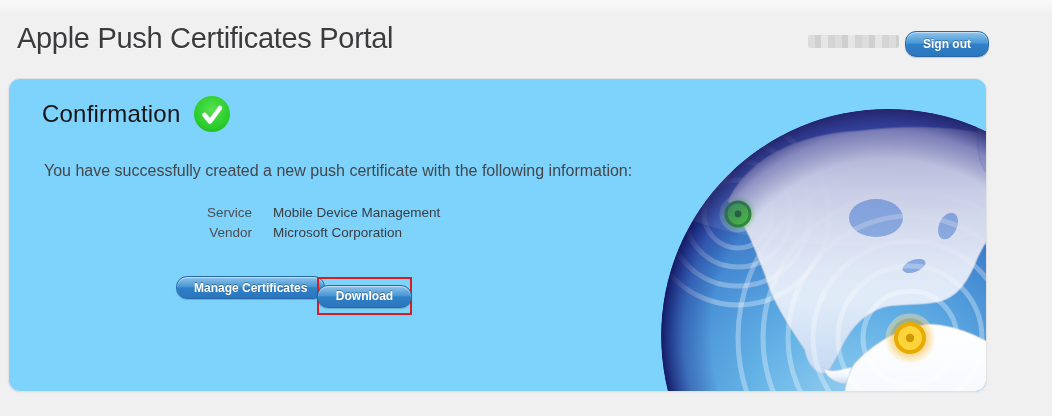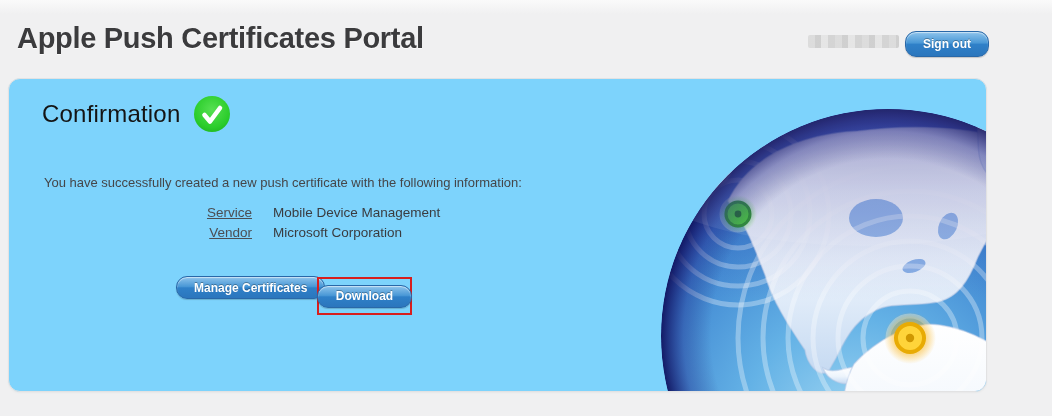--- a/index.html
+++ b/index.html
@@ -8,21 +8,21 @@
     font-family:"Liberation Sans", sans-serif;
     background:linear-gradient(180deg,#fafafa 0,#f0f0f1 14px);
     position:relative; overflow:hidden;
     -webkit-font-smoothing:antialiased;
   }
 
   
   .header { position:absolute; left:0; top:0; width:1052px; height:78px; }
   .page-title {
     position:absolute; left:17px; top:22px;
-    font-size:29px; font-weight:700; letter-spacing:-0.3px;
+    font-size:29px; font-weight:400; letter-spacing:-0.3px;
     color:#3b3b3d; text-shadow:0 1px 0 rgba(255,255,255,.7);
   }
   .redacted {
     position:absolute; left:808px; top:35px; width:91px; height:13px;
     background:repeating-linear-gradient(90deg,#dadada 0 7px,#cccccc 7px 13px,#e4e4e4 13px 20px,#d1d1d1 20px 27px);
     border-radius:2px; opacity:.9;
   }
   .pill-btn {
     display:inline-flex; align-items:center; justify-content:center;
     height:26px; padding:0 17px; border-radius:11px;
@@ -39,28 +39,28 @@
   .panel {
     position:absolute; left:8px; top:78px; width:979px; height:314px;
     background:#7dd3fc; border:1px solid #e2e2e3; border-radius:12px;
     box-shadow:0 1px 2px rgba(0,0,0,.04);
     overflow:hidden;
   }
   .heading-row { position:absolute; left:33px; top:17px; display:flex; align-items:center; gap:14px; }
   .panel-heading { font-size:24px; font-weight:400; color:#141414; letter-spacing:.2px; }
   .check-icon { width:36px; height:36px; display:block; }
 
-  .message { position:absolute; left:35px; top:96px; font-size:13px; color:#454649; }
+  .message { position:absolute; left:35px; top:83px; font-size:16px; color:#454649; }
 
   .info-grid {
     position:absolute; left:34px; top:124px;
     display:grid; grid-template-columns:209px auto; column-gap:21px;
     font-size:13.5px; line-height:20px; color:#434549;
   }
-  .info-label { text-align:right; color:#4c4e53;text-decoration:underline; }
+  .info-label { text-align:right; color:#4c4e53; }
   .info-value { color:#3a3c40; }
 
   .manage-btn { position:absolute; left:167px; top:197px; height:23px; }
   .highlight-box {
     position:absolute; left:308px; top:198px; width:95px; height:38px;
     border:2px solid #d81e1e;
     display:flex; align-items:center; justify-content:center;
   }
   .download-btn { height:23px; padding:0 18px; }
 

